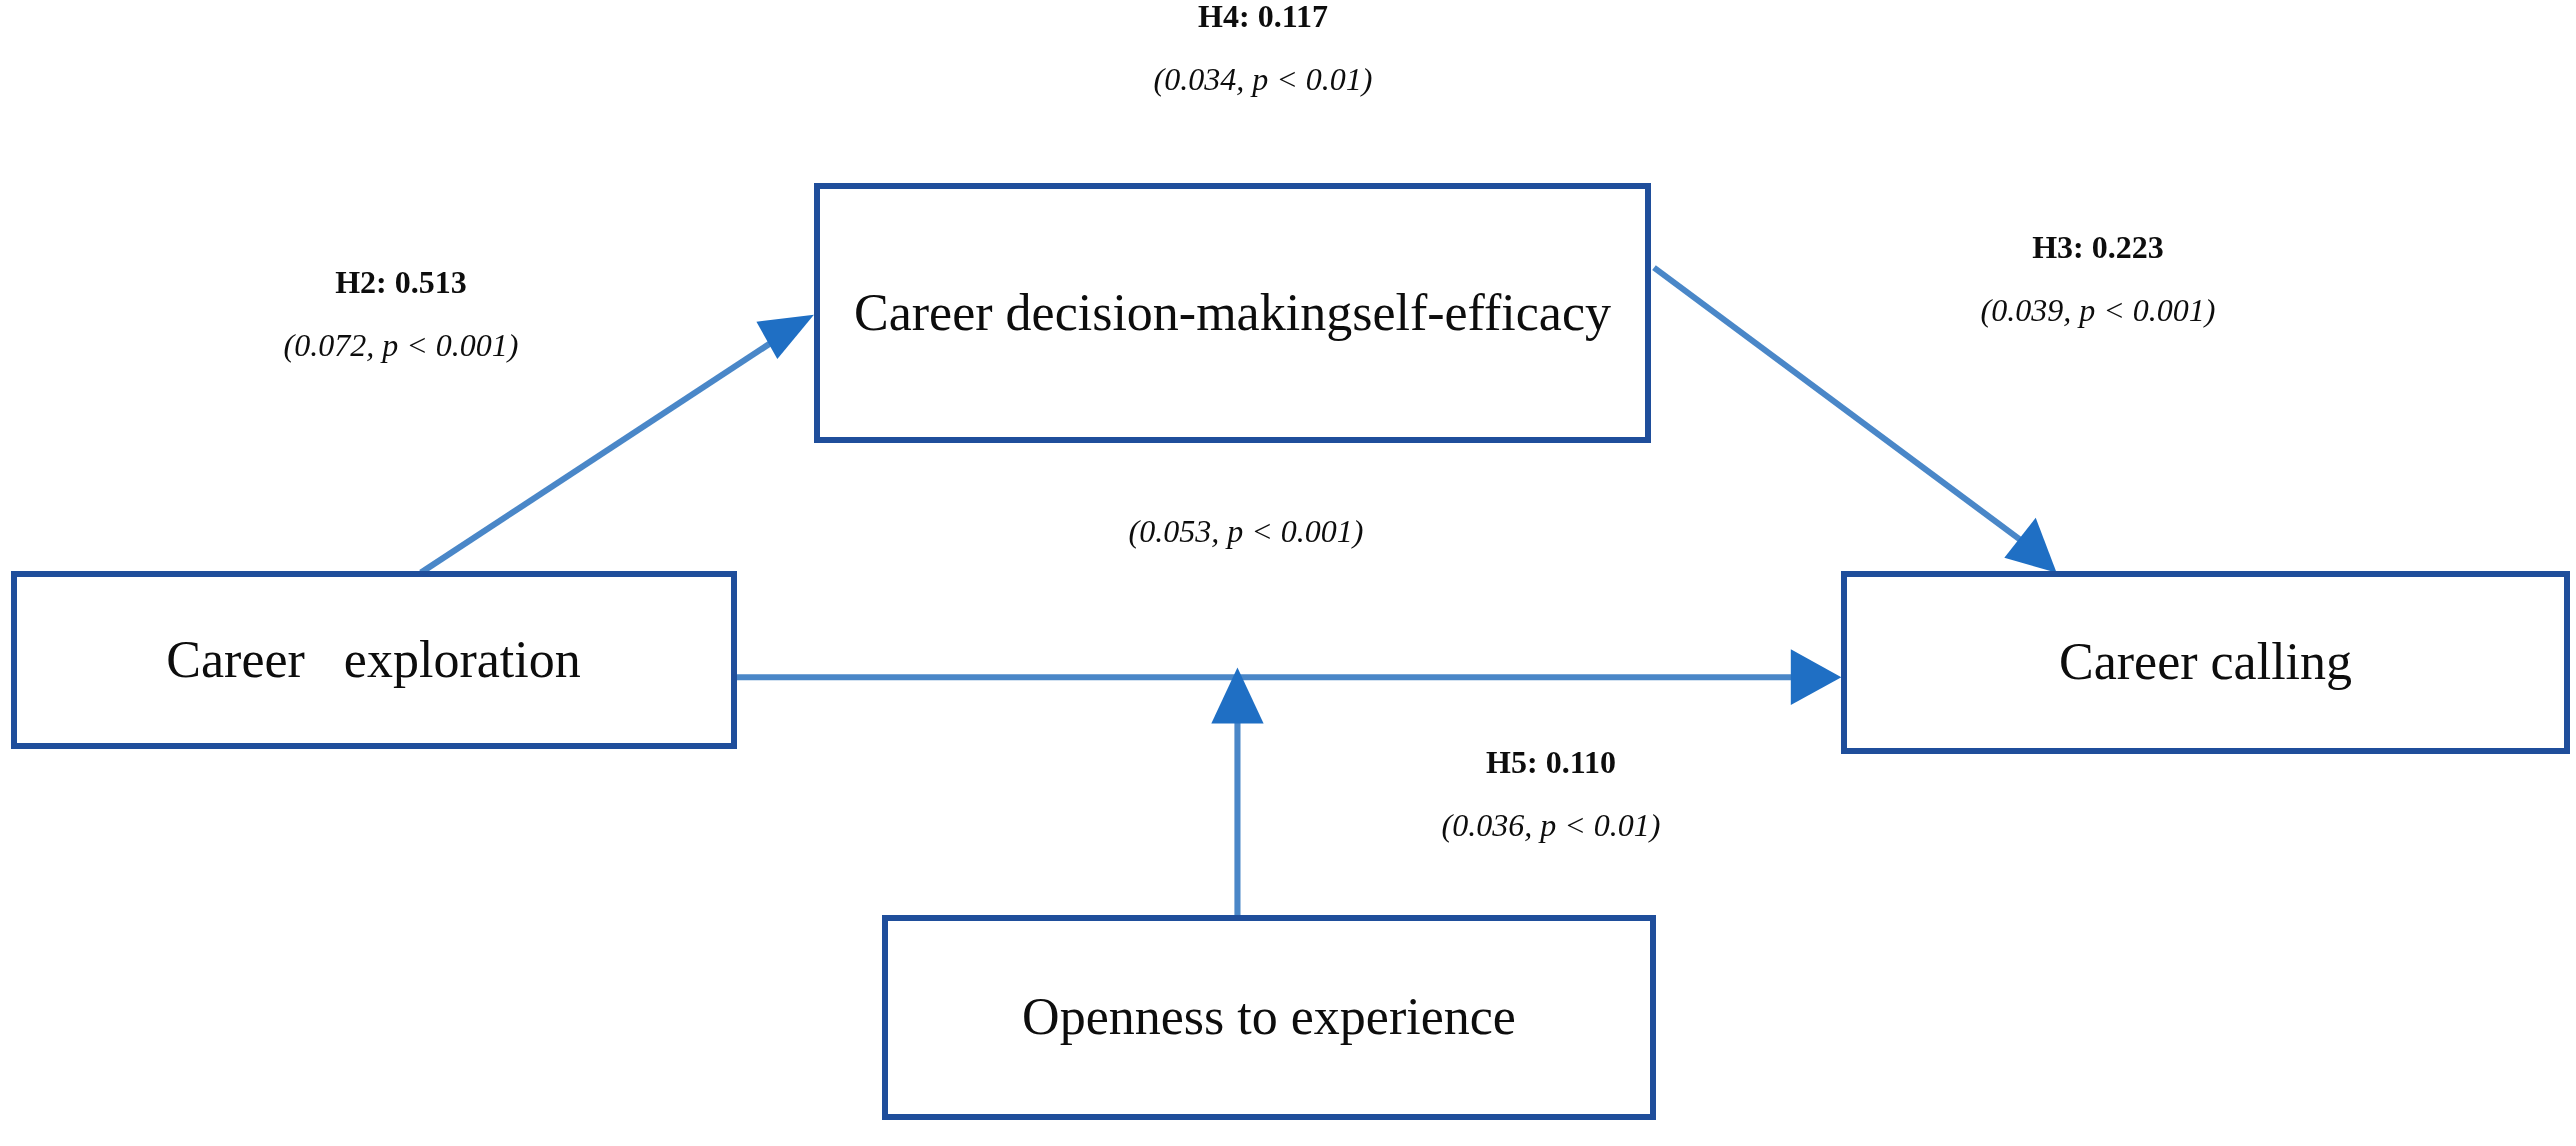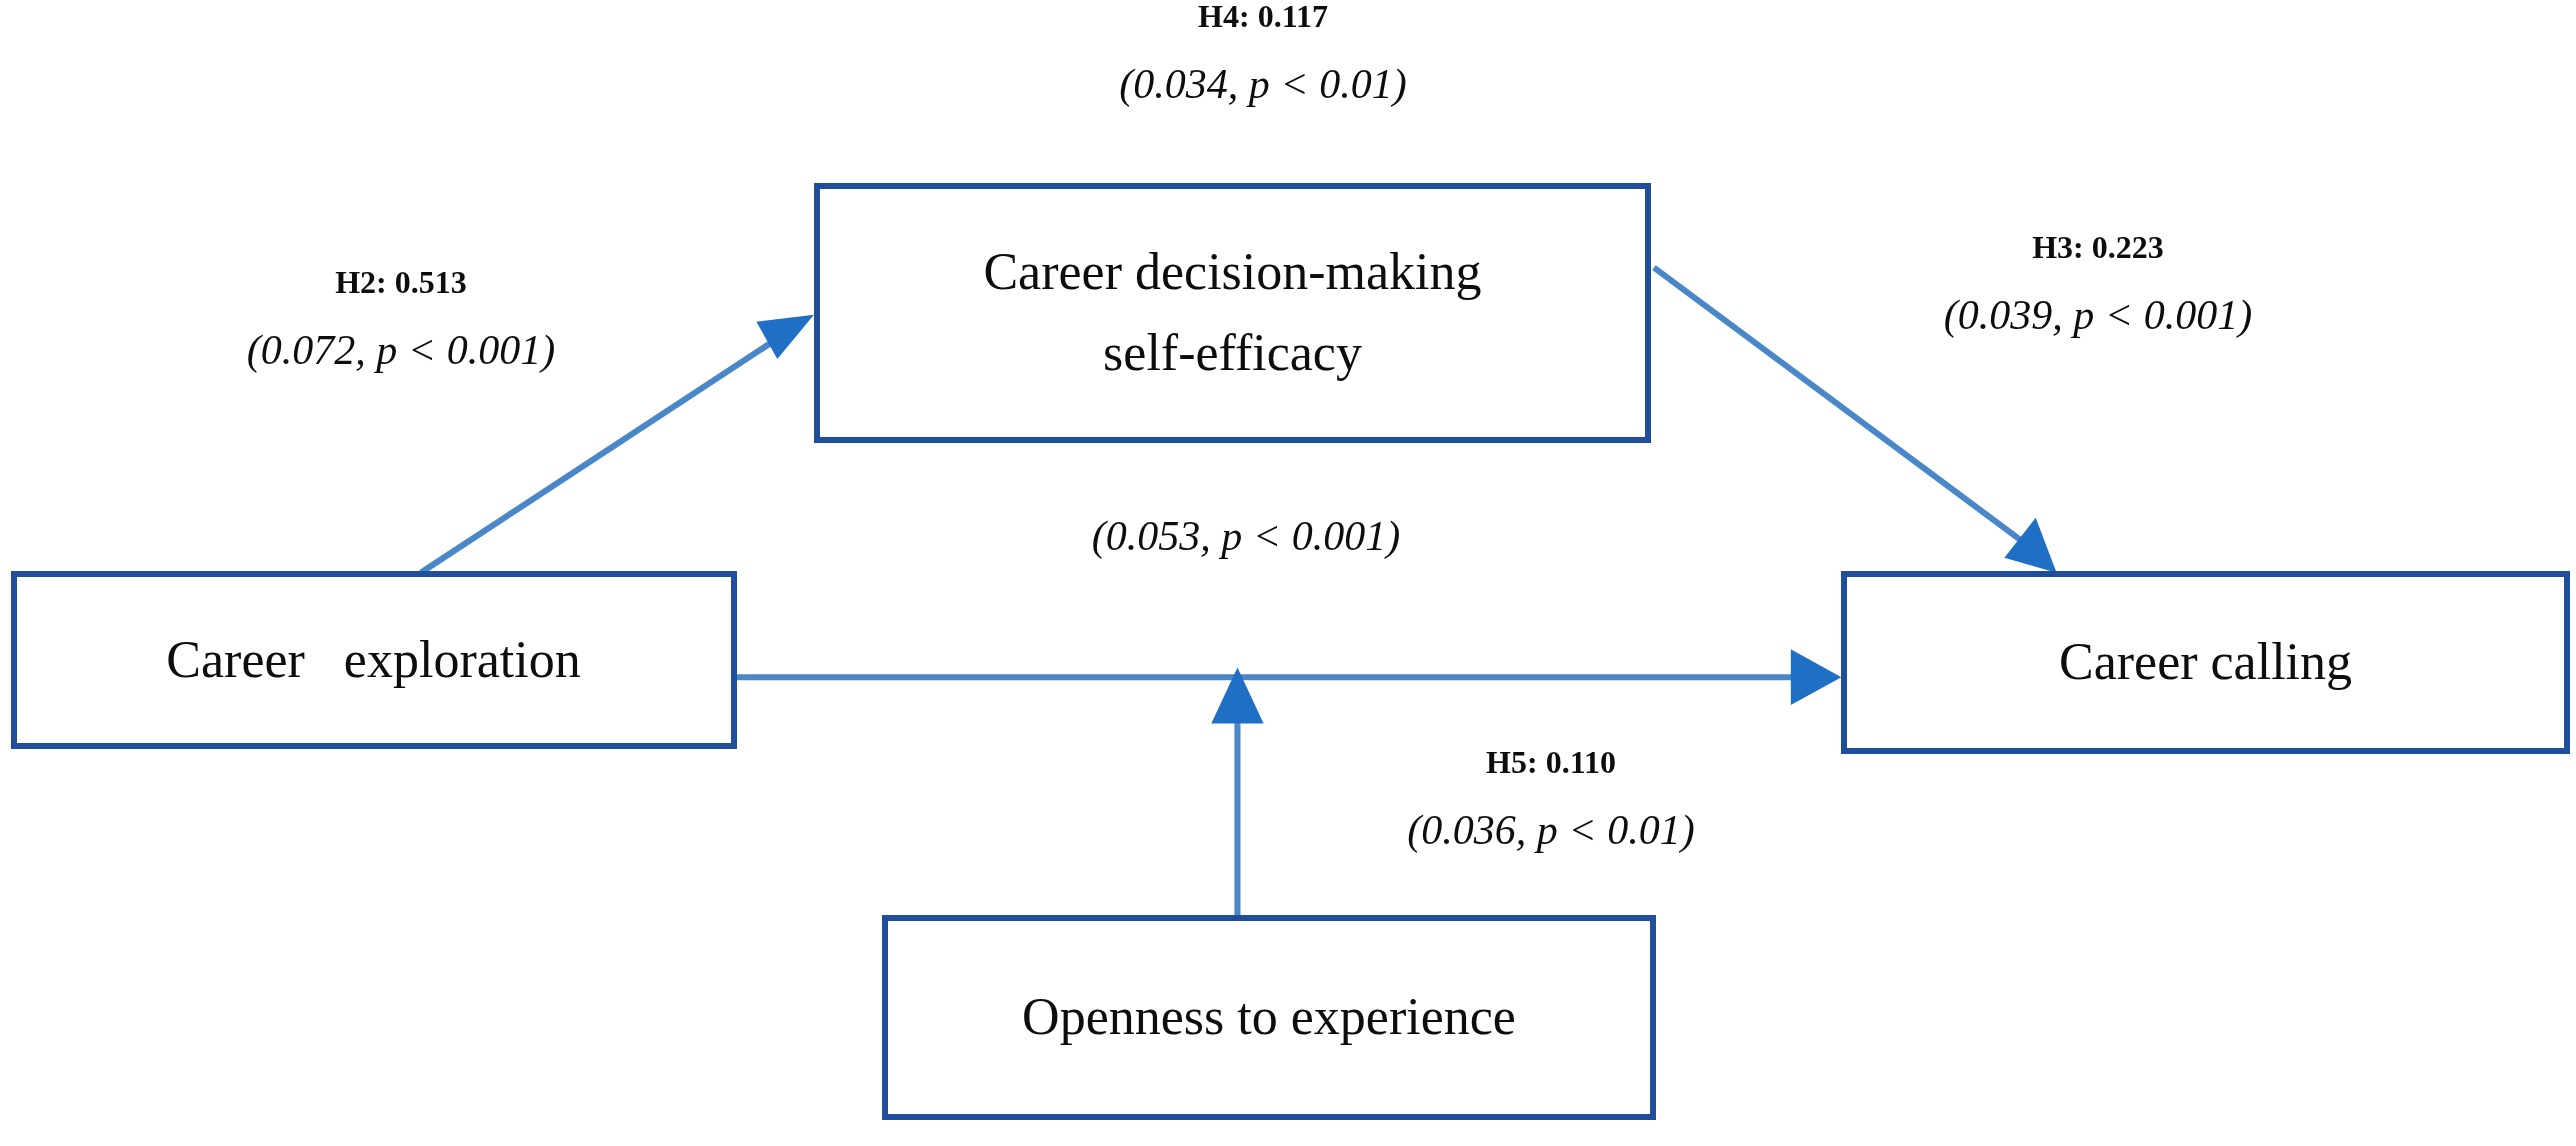--- a/index.html
+++ b/index.html
@@ -17,21 +17,21 @@
     font-family: "Liberation Serif", "DejaVu Serif", serif;
   }
 
   
   .node {
     position: absolute;
     box-sizing: border-box;
     border: 6.1px solid #1F4E9B;
     background: #ffffff;
     display: flex;
-    flex-direction: column;
+    flex-direction: row;
     align-items: center;
     justify-content: center;
     color: #0d0d0d;
     font-size: 52px;
     line-height: 1.55;
     text-align: center;
     white-space: pre;
     z-index: 3;
   }
   .node .line2 { display: block; }
@@ -51,21 +51,21 @@
   }
   .path-label .coef {
     display: block;
     font-weight: bold;
     font-size: 32px;
     line-height: 1.0;
   }
   .path-label .stat {
     display: block;
     font-style: italic;
-    font-size: 42px;
+    font-size: 32px;
     line-height: 1.0;
     margin-top: 31px;
   }
 
   #label-h4 { left: 984px; top: 0px;    width: 558px; }
   #label-h2 { left: 96px;  top: 266px;  width: 610px; }
   #label-h3 { left: 1793px; top: 231px;  width: 610px; }
   #label-h1 { left: 967px; top: 484px;  width: 558px; }
   #label-h5 { left: 1272px; top: 722px;  width: 558px; margin-top: 24px; }
 

